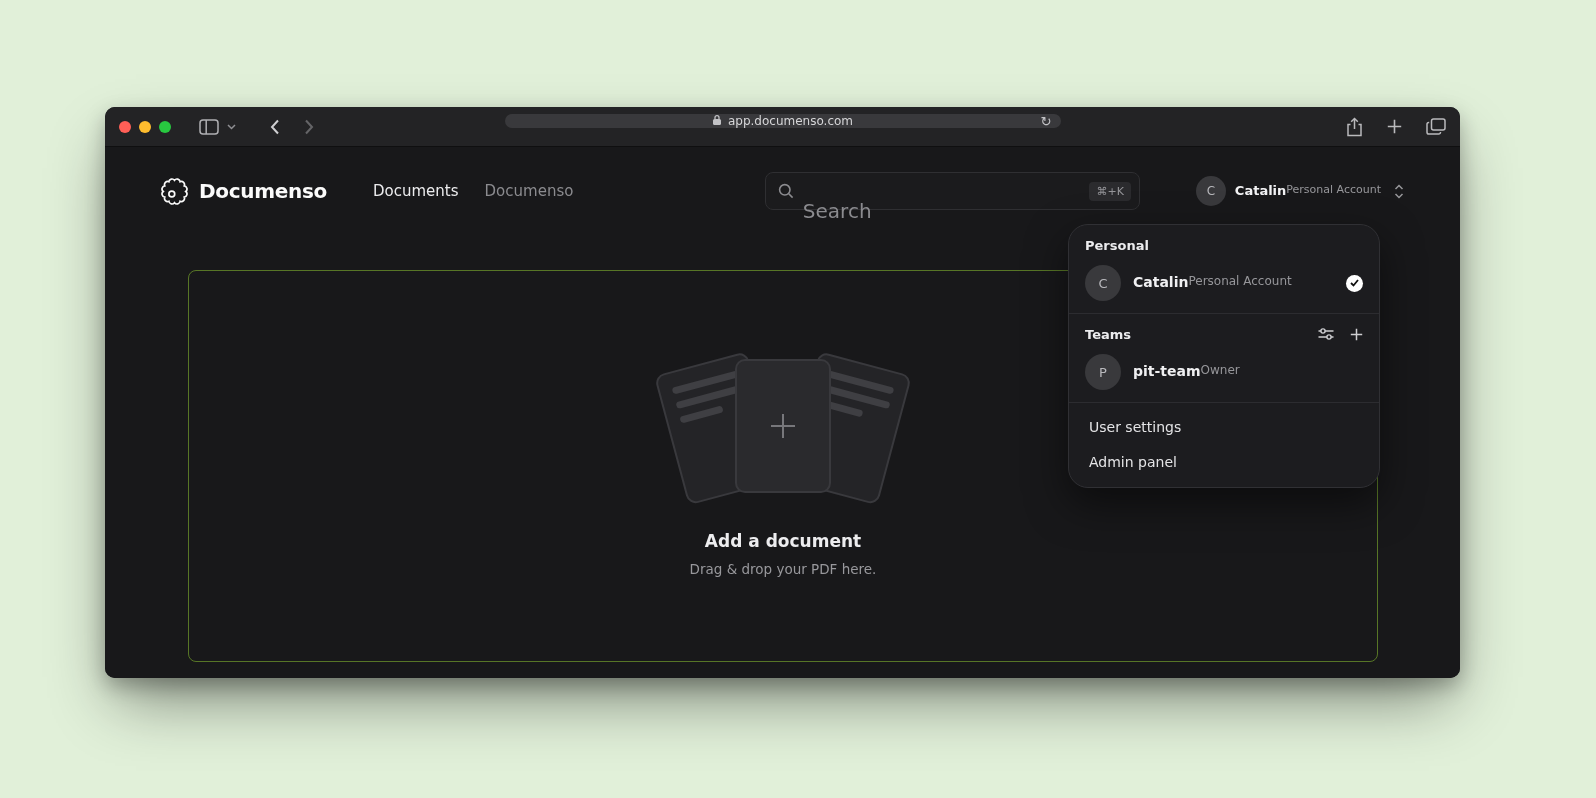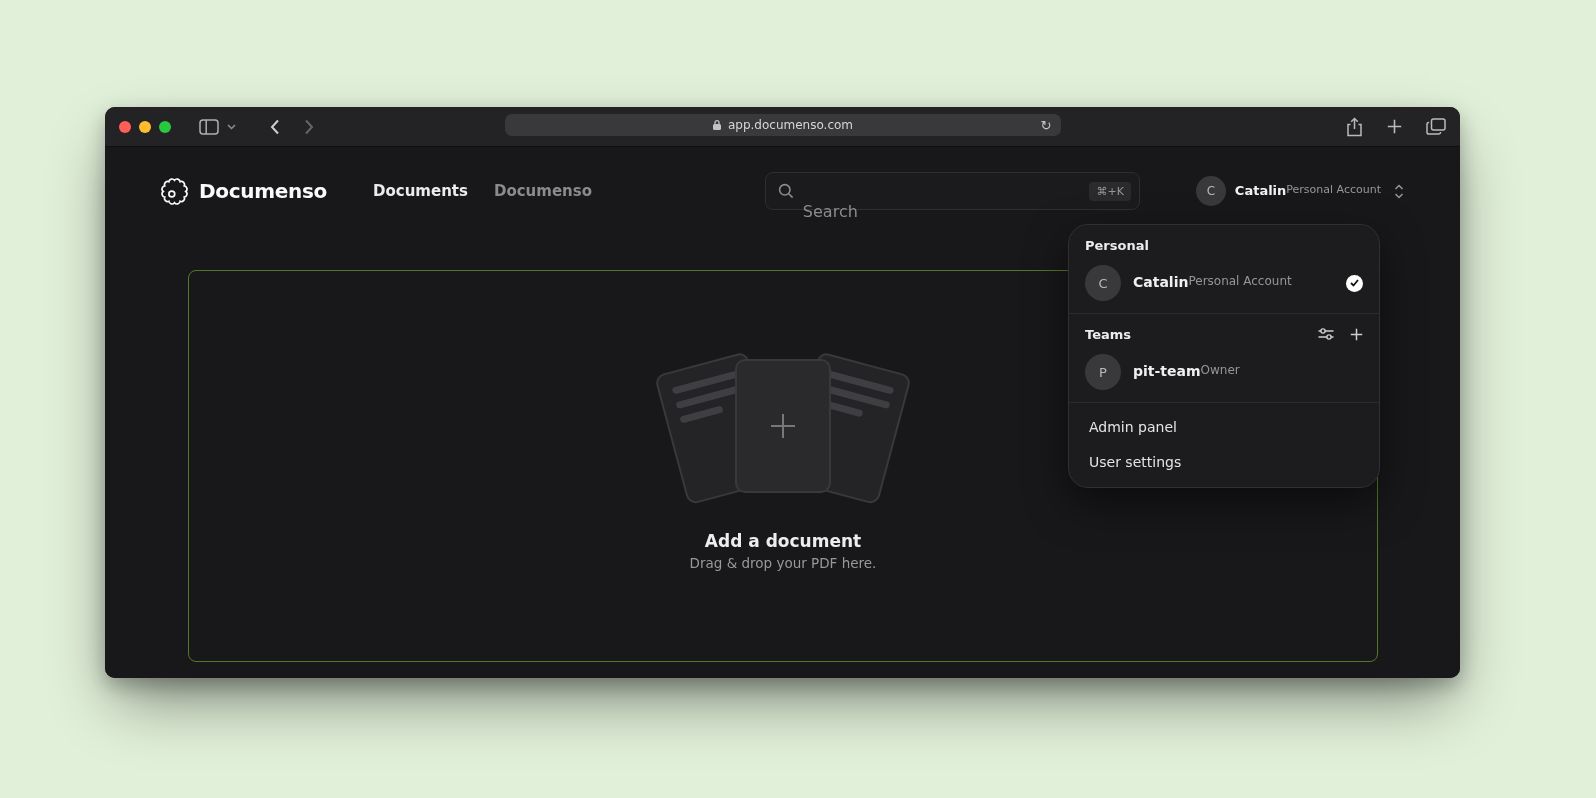--- a/index.html
+++ b/index.html
@@ -25,45 +25,45 @@
   .traffic { display:flex; gap:8px; align-items:center; }
   .tl { width:12px; height:12px; border-radius:50%; display:inline-block; }
   .tl.red { background:#ff5f57; } .tl.yellow { background:#febc2e; } .tl.green { background:#28c840; }
   .tb-group { display:flex; align-items:center; }
   .g1 { margin-left:28px; gap:8px; }
   .g2 { margin-left:34px; gap:24px; }
   .tb-icon { display:inline-flex; align-items:center; }
   .dim { opacity:.38; }
   .urlbar {
     position:absolute; left:50%; top:7px; transform:translateX(-50%);
-    width:556px; height:22px; background:#39393c; border-radius:7px;
-    display:flex; align-items:center; justify-content:center; gap:6px;
+    width:556px; height:14px; background:#39393c; border-radius:7px;
+    display:flex; justify-content:center; gap:6px;
     color:#d6d6d8; font-size:12px; cursor:default;
   }
   .reload { position:absolute; right:9px; top:50%; transform:translateY(-50%);
     font-size:13px; color:#c2c2c5; line-height:1; }
   .tb-right { margin-left:auto; display:flex; align-items:center; gap:24px; }
 
   
   .app { position:relative; height:531px; background:#18181a; }
   .app-header { display:flex; align-items:center; height:88px; padding:0 56px; }
   .brand { display:flex; align-items:center; gap:11px; }
   .brand-name { font-size:20px; font-weight:700; color:#fafafa; letter-spacing:-0.3px; }
   .nav { display:flex; align-items:center; gap:26px; margin-left:46px; }
-  .nav-item { font-size:15px; font-weight:700; color:#8b8b8f; text-decoration:none; cursor:pointer;text-align:right; }
+  .nav-item { font-size:15px; font-weight:400; color:#8b8b8f; text-decoration:none; cursor:pointer;text-align:right; }
   .nav-item.active { color:#ececee; }
 
   .search {
     margin-left:auto; width:375px; height:38px;
     border:1px solid #2f2f32; border-radius:8px; background:#1b1b1d;
     display:flex; align-items:center; padding:0 8px 0 12px; gap:9px;
   }
   .search input {
     flex:1; background:transparent; border:none; outline:none;
-    color:#e0e0e2; font-size:16px; font-family:inherit;margin-top:40px;
+    color:#e0e0e2; font-size:20px; font-family:inherit;margin-top:40px;
   }
   .search input::placeholder { color:#8b8b8f; }
   .kbd { background:#2b2b2e; border-radius:4px; padding:3px 7px; font-size:11px; color:#96969a; }
 
   .account { display:flex; align-items:center; gap:9px; margin-left:56px; cursor:pointer; }
   .avatar {
     width:30px; height:30px; border-radius:50%; background:#39393c;
     color:#b9b9bd; font-size:12px; display:flex; align-items:center; justify-content:center; flex:0 0 auto;
   }
   .avatar.lg { width:36px; height:36px; font-size:13px; }
@@ -106,21 +106,21 @@
     transform-origin:center bottom;
   }
   .card.left  { transform:translateX(calc(-50% - 48px)) rotate(-15deg); }
   .card.right { transform:translateX(calc(-50% + 48px)) rotate(15deg); }
   .card.center{ transform:translateX(-50%); background:#2a2a2d; z-index:2;
     display:flex; align-items:center; justify-content:center; }
   .card i { display:block; height:7px; border-radius:3.5px; background:#3f3f43; margin:0 12px 8px; }
   .card i:first-child { margin-top:14px; }
   .card i:nth-child(3) { width:44px; }
   .dz-title { margin-top:28px; font-size:17px; font-weight:700; color:#ededef;text-align:center; }
-  .dz-sub { margin-top:4px; font-size:13.5px; color:#98989c; }
+  .dz-sub { margin-top:10px; font-size:13.5px; color:#98989c; }
 
   svg { display:block; }
 </style>
 </head>
 <body>
 
 <div class="window">
 
   <div class="toolbar">
     <div class="traffic">
@@ -278,22 +278,22 @@
           <span class="acc-text">
             <span class="acct-name">pit-team</span>
             <span class="acct-sub">Owner</span>
           </span>
         </div>
       </div>
 
       <div class="divider"></div>
 
       <div class="menu-items">
+        <div class="menu-item">User settings</div>
         <div class="menu-item">Admin panel</div>
-        <div class="menu-item">User settings</div>
       </div>
     </div>
 
     <div class="dropzone">
       <div class="dz-inner">
         <div class="cards">
           <div class="card left">
               <i></i>
               <i></i>
               <i></i>

